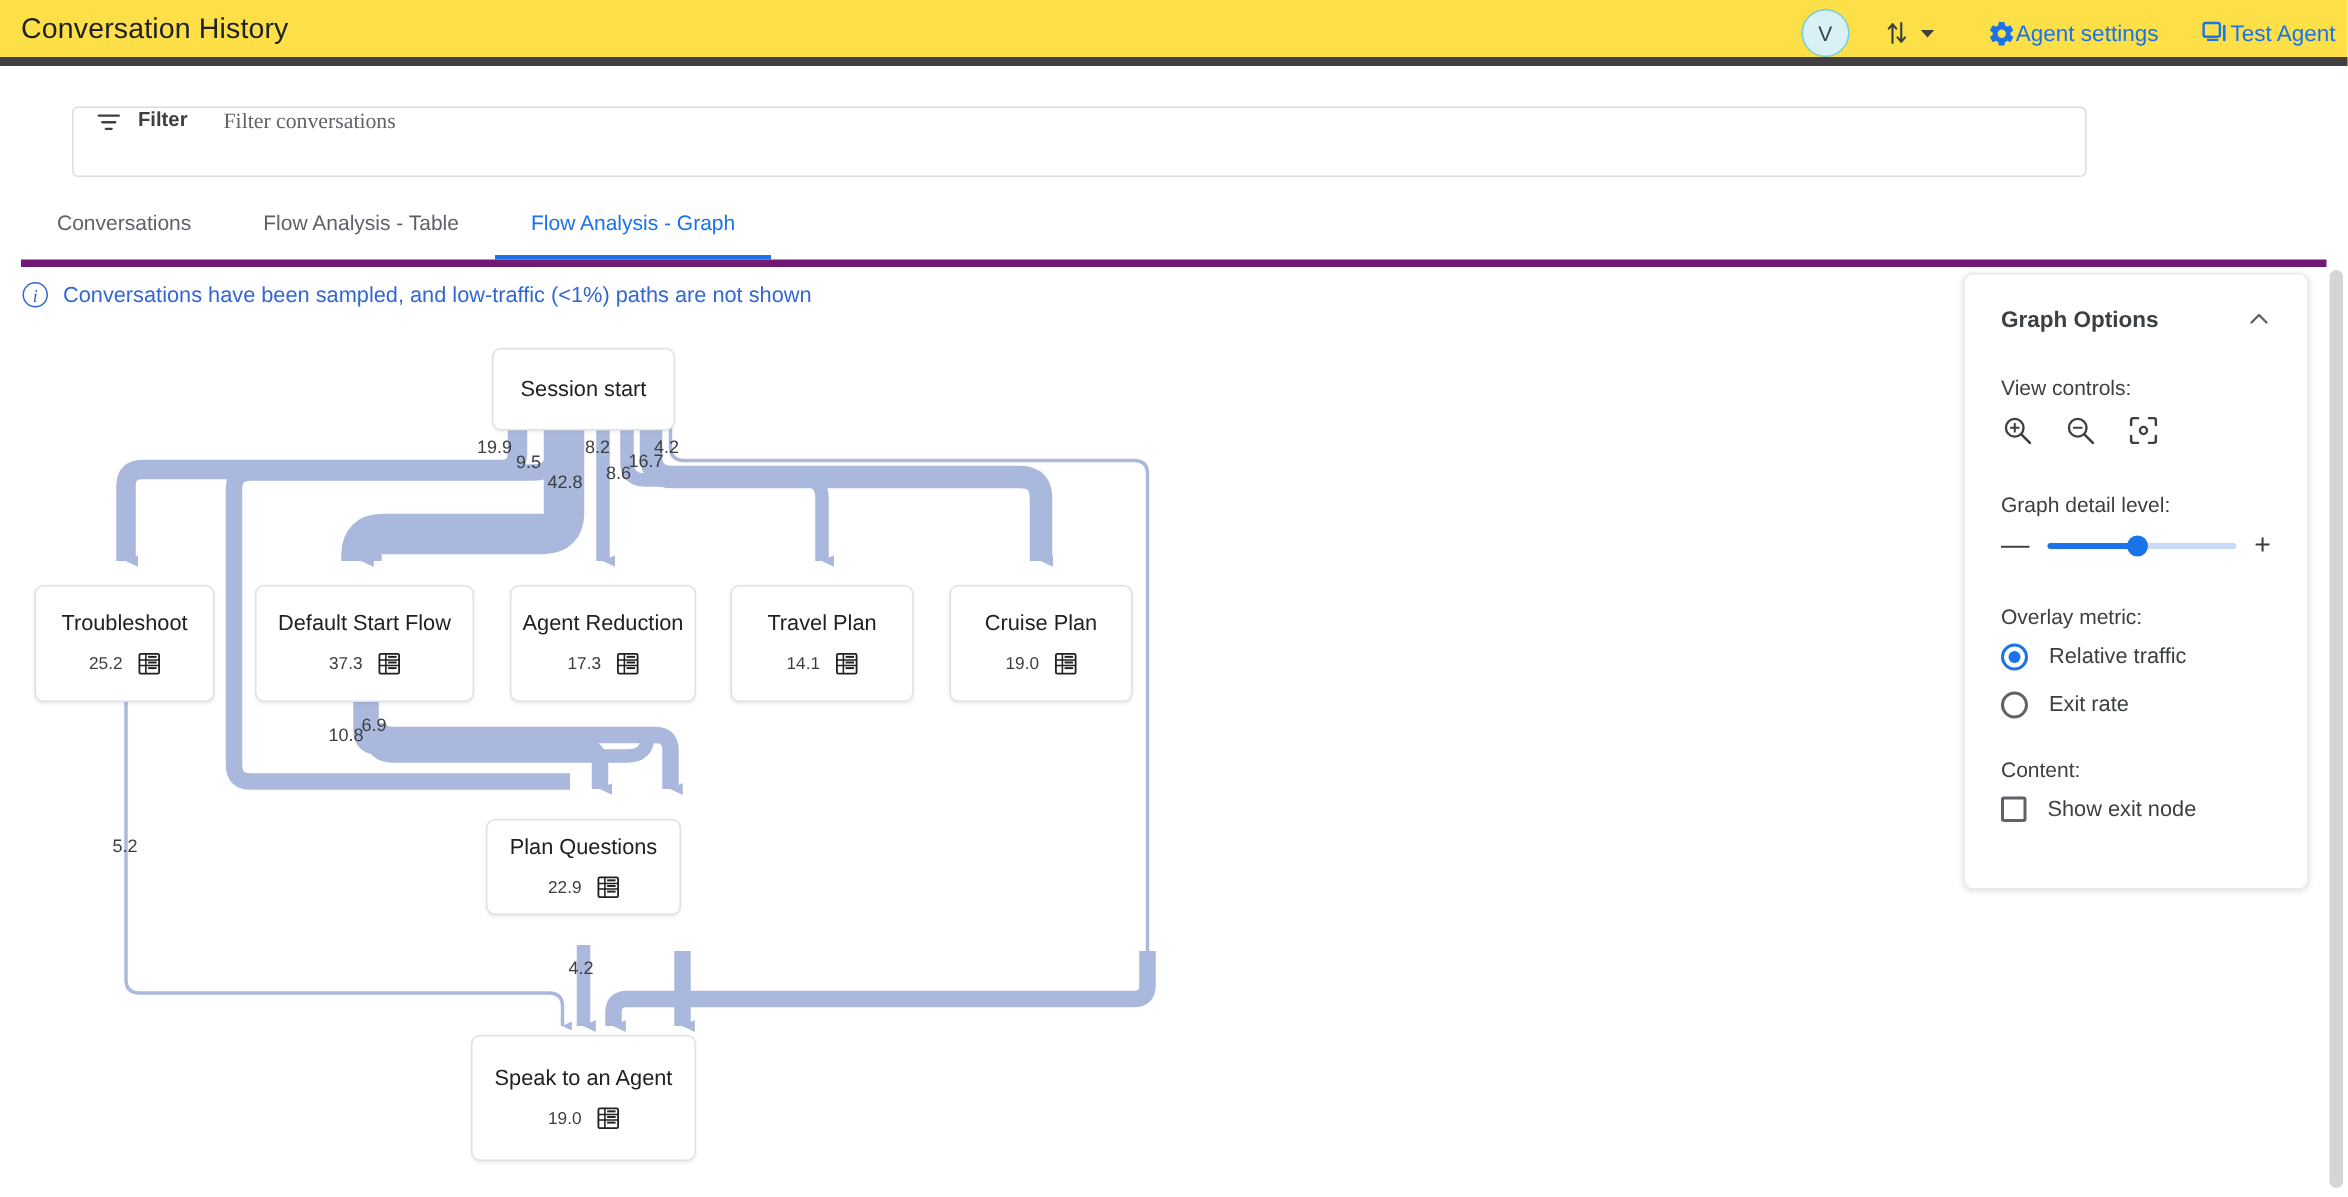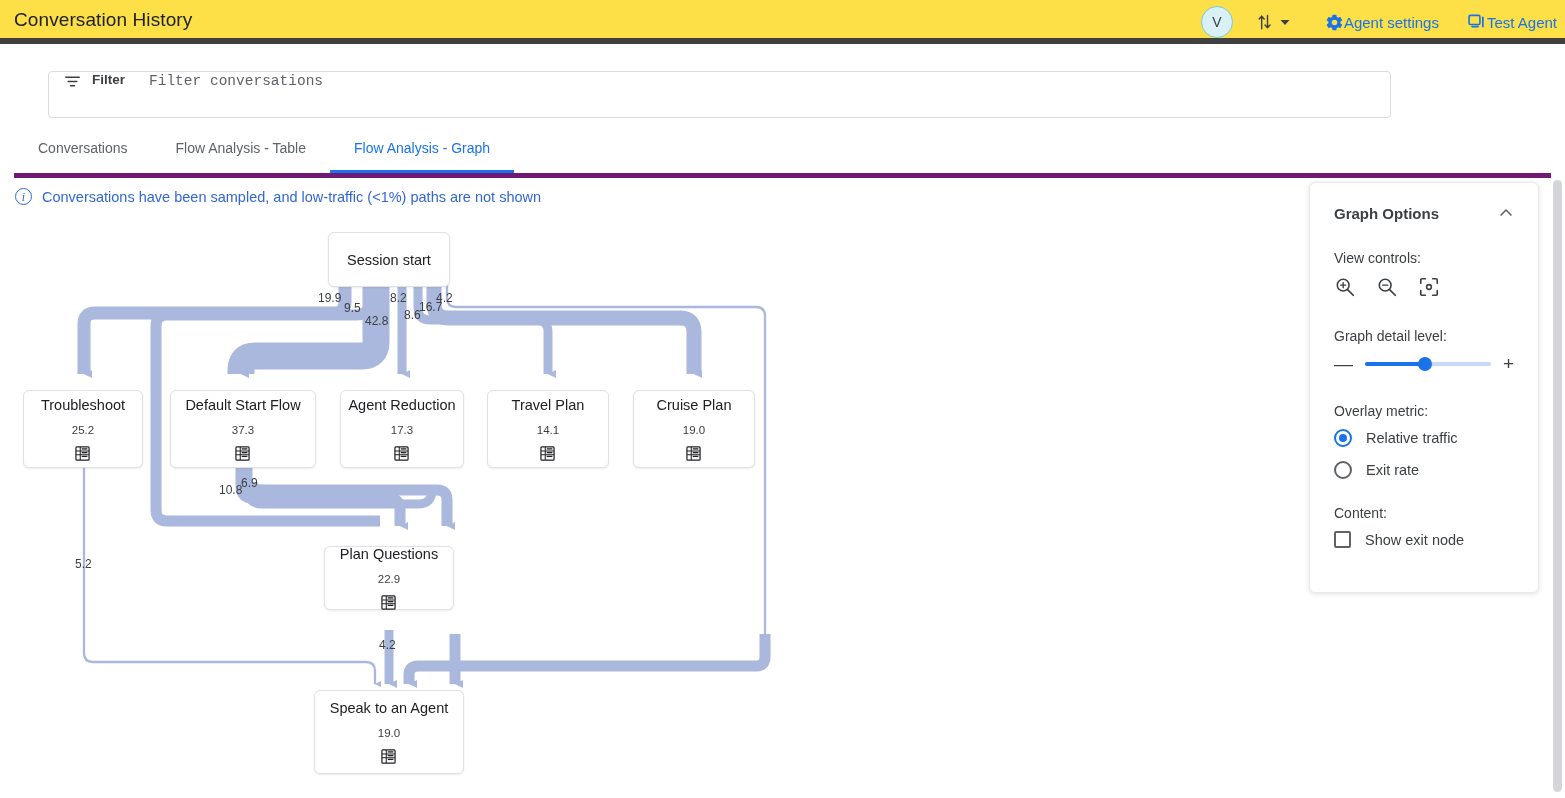--- a/index.html
+++ b/index.html
@@ -48,21 +48,21 @@
     position: absolute; left: 14px; top: 71px;
     width: 1343px; height: 47px;
     border: 1px solid #dadce0; border-radius: 4px;
     background: #fff;
     display: flex; align-items: flex-start; padding: 0 14px; margin-left: 34px;
   }
   .filter-label { font-size: 13.5px; font-weight: 700; color: #3c4043; margin-left: 10px; }
   .filter-input {
     border: none; outline: none; margin-left: 22px;
     font-size: 14.5px; color: #5f6368; width: 420px;
-    font-family: Liberation Mono, monospace; background: transparent;
+    font-family: Liberation Serif, serif; background: transparent;
   }
   .filter-input::placeholder { color: #5f6368; }
 
   
   .tabs {
     position: absolute; left: 14px; top: 134px;
     width: 1537px; height: 44px;
     display: flex; align-items: flex-start;
     border-bottom: 5px solid #701a75;
   }
@@ -98,21 +98,21 @@
     position: absolute;
     background: #ffffff;
     border: 1px solid #dfe1e5;
     border-radius: 6px;
     box-shadow: 0 1px 2px rgba(60,64,67,.10);
     display: flex; flex-direction: column;
     align-items: center; justify-content: center;
     cursor: pointer;
   }
   .node-title { font-size: 14.5px; color: #202124; white-space: nowrap; }
-  .node-meta { display: flex; align-items: center; gap: 10px; margin-top: 11px; flex-direction: column; }
+  .node-meta { display: flex; align-items: center; gap: 10px; margin-top: 11px; }
   .node-val { font-size: 11.5px; color: #3c4043; }
   .list-icon { width: 15px; height: 15px; display: block; }
 
   .elabel {
     position: absolute; font-size: 12px; color: #3c4043;
     white-space: nowrap; pointer-events: none;
   }
 
   
   .panel {

